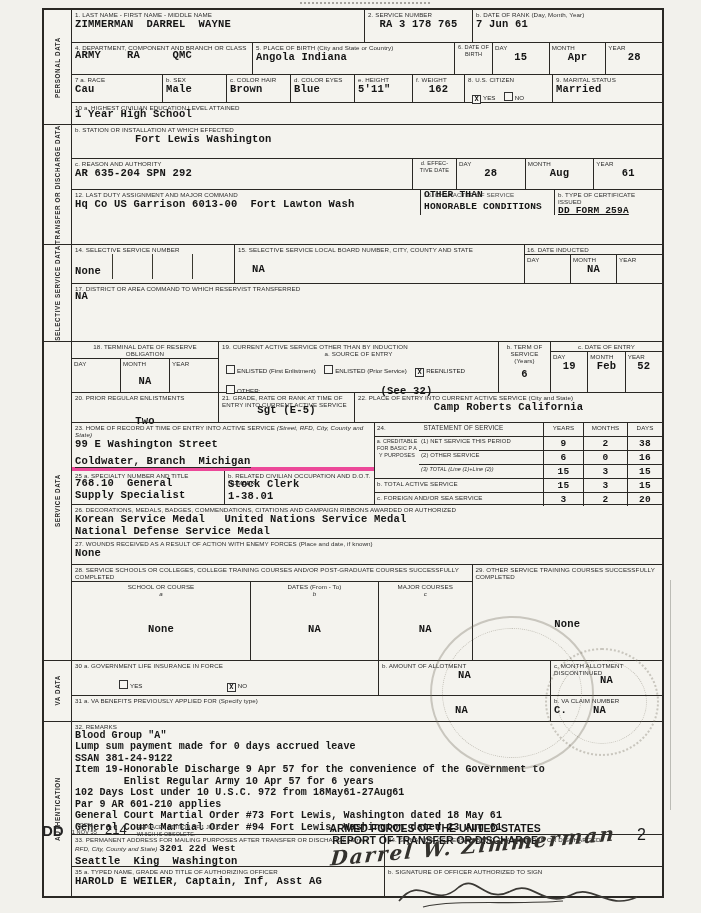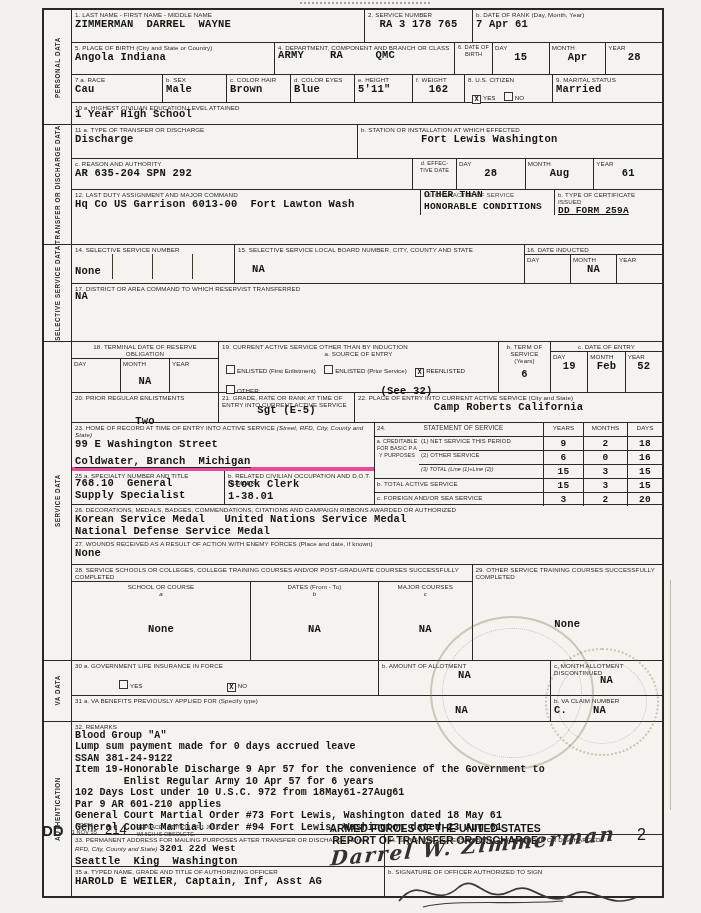--- a/index.html
+++ b/index.html
@@ -58,31 +58,31 @@
           <div class="cell" style="width:292px">
             <div class="lbl">1. LAST NAME - FIRST NAME - MIDDLE NAME</div>
             <div class="typed">ZIMMERMAN  DARREL  WAYNE</div>
           </div>
           <div class="cell" style="width:108px">
             <div class="lbl">2. SERVICE NUMBER</div>
             <div class="typed tc">RA 3 178 765</div>
           </div>
           <div class="cell grow">
             <div class="lbl">b. DATE OF RANK (Day, Month, Year)</div>
-            <div class="typed">7 Apr 61</div>
+            <div class="typed">7 Jun 61</div>
           </div>
         </div>
         <div class="row" style="height:32px">
+          <div class="cell" style="width:180px">
+            <div class="lbl">4. DEPARTMENT, COMPONENT AND BRANCH OR CLASS</div>
+            <div class="typed" style="margin-top:-2px">ARMY    RA     QMC</div>
+          </div>
           <div class="cell" style="width:202px">
             <div class="lbl">5. PLACE OF BIRTH (City and State or Country)</div>
             <div class="typed">Angola Indiana</div>
-          </div>
-          <div class="cell" style="width:180px">
-            <div class="lbl">4. DEPARTMENT, COMPONENT AND BRANCH OR CLASS</div>
-            <div class="typed" style="margin-top:-2px">ARMY    RA     QMC</div>
           </div>
           <div class="cell" style="width:38px;padding:1px 1px">
             <div class="lbl tc" style="font-size:5.6px">6. DATE OF BIRTH</div>
           </div>
           <div class="cell dmy grow" style="padding:0">
             <div class="dmy-cols" style="height:100%">
               <div class="dmy-col">
                 <div class="lbl" style="text-align:left">DAY</div>
                 <div class="typed tc">15</div>
               </div>
@@ -142,24 +142,20 @@
         </div>
       </div>
     </div>
 
     <div class="sec">
       <div class="side">
           <span>TRANSFER OR DISCHARGE DATA</span>
         </div>
       <div class="body">
         <div class="row" style="height:33px">
-          <div class="cell" style="width:285px">
-            <div class="lbl">11 a. TYPE OF TRANSFER OR DISCHARGE</div>
-            <div class="typed">Discharge</div>
-          </div>
           <div class="cell grow">
             <div class="lbl">b. STATION OR INSTALLATION AT WHICH EFFECTED</div>
             <div class="typed" style="margin-left:60px">Fort Lewis Washington</div>
           </div>
         </div>
         <div class="row" style="height:31px">
           <div class="cell" style="width:340px">
             <div class="lbl">c. REASON AND AUTHORITY</div>
             <div class="typed">AR 635-204 SPN 292</div>
           </div>
@@ -349,21 +345,21 @@
             </div>
             <div style="display:flex;border-top:1px solid #2a2824">
               <div style="width:44px;box-sizing:border-box;padding:1px">
                 <div class="lbl tc" style="font-size:5.4px">a. CREDITABLE FOR BASIC P A Y PURPOSES</div>
               </div>
               <div class="grow">
                 <div class="t24r" style="height:13px">
                   <div class="lbl" style="width:124px;font-size:5.9px">(1) NET SERVICE THIS PERIOD</div>
                   <div class="typed tsm tc" style="width:40px">9</div>
                   <div class="typed tsm tc" style="width:44px">2</div>
-                  <div class="typed tsm tc grow">18</div>
+                  <div class="typed tsm tc grow">38</div>
                 </div>
                 <div class="t24r" style="height:13px">
                   <div class="lbl" style="width:124px;font-size:5.9px">(2) OTHER SERVICE</div>
                   <div class="typed tsm tc" style="width:40px">6</div>
                   <div class="typed tsm tc" style="width:44px">0</div>
                   <div class="typed tsm tc grow">16</div>
                 </div>
                 <div class="t24r" style="height:13px">
                   <div class="lbl" style="width:124px;font-size:5.4px;font-style:italic">(3) TOTAL (Line (1)+Line (2))</div>
                   <div class="typed tsm tc" style="width:40px">15</div>

